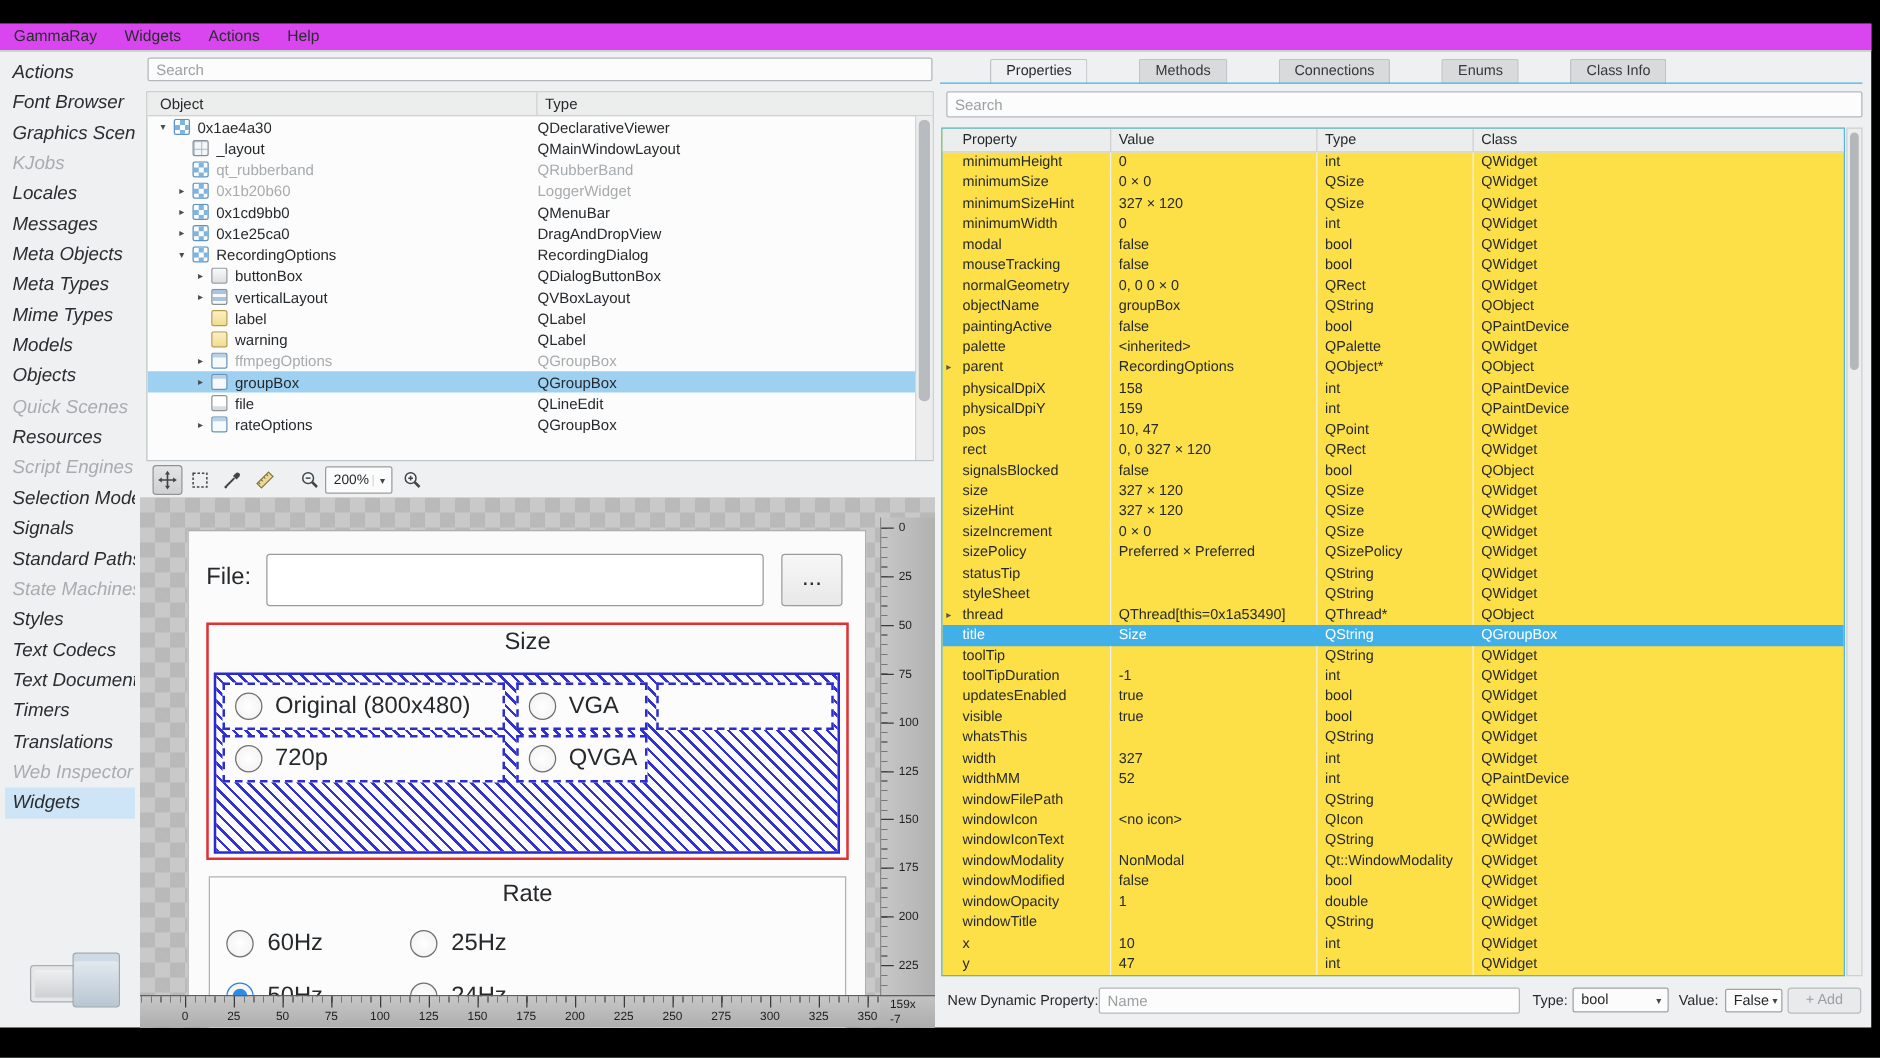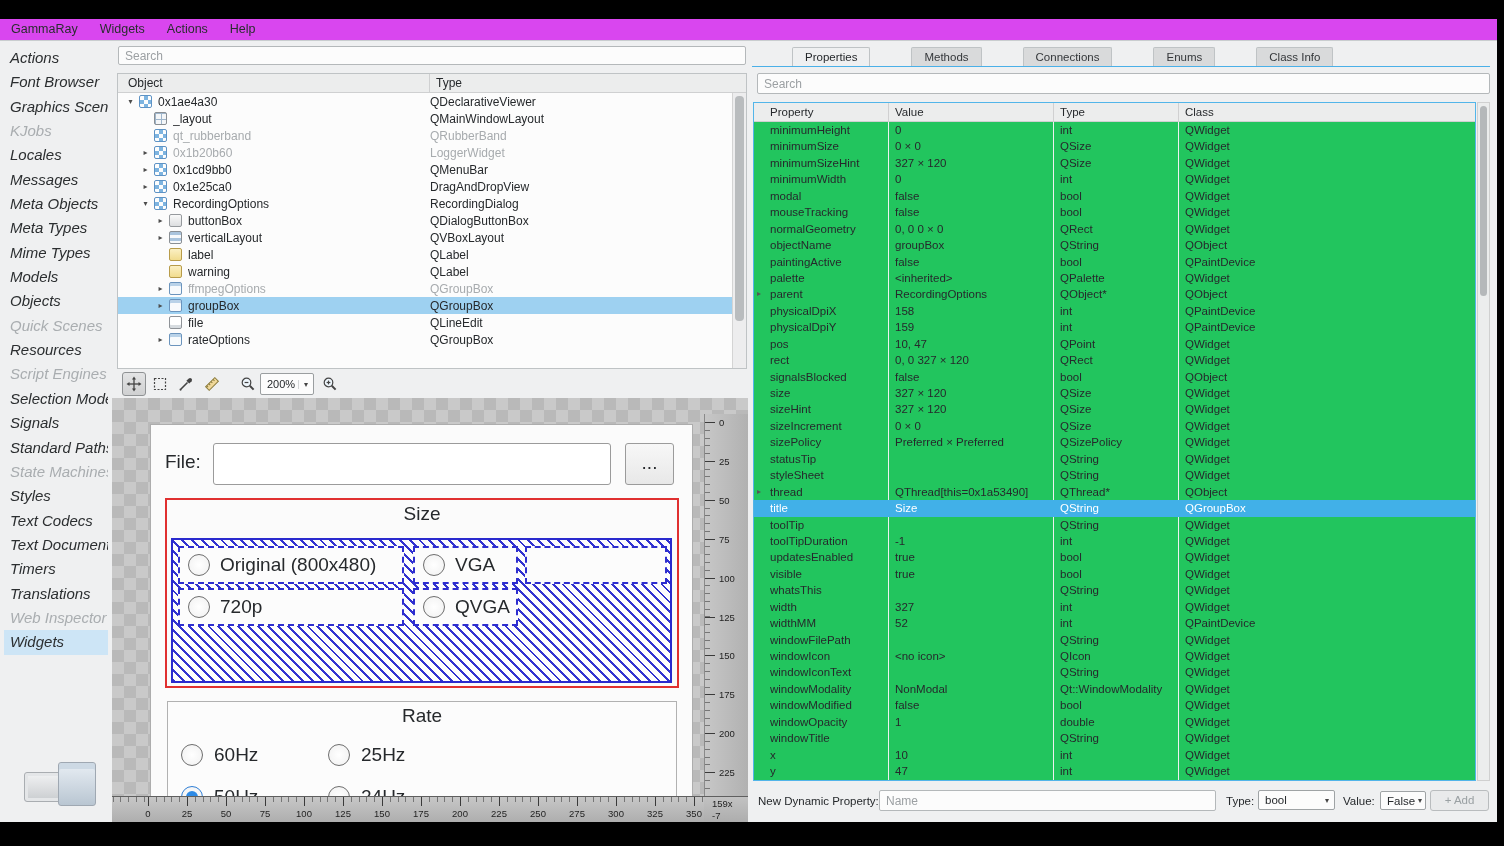--- a/index.html
+++ b/index.html
@@ -139,21 +139,21 @@
 
   
   #right-tabs { position:absolute; left:752px; top:46px; width:745px; height:21px; display:flex; align-items:flex-end; }
   #tab-underline { position:absolute; left:752px; top:66px; width:738px; height:1px; background:#4ab0e8; }
   .tab { height:20px; line-height:19px; padding:0 12px; font-size:11.5px; background:#d9dadb;
          border:1px solid #bfc3c5; border-bottom:none; border-radius:2px 2px 0 0; margin-right:1px; color:#34373a;margin-left:40px; }
   .tab.sel { background:#eff0f1; color:#26292c; }
   #right-search { position:absolute; left:757px; top:73px; width:733px; height:21px; }
 
   #prop-table { position:absolute; left:753px; top:102px; width:723px; height:679px;
-                border:1px solid #52b5e9; background:#22c55e; overflow:hidden; }
+                border:1px solid #52b5e9; background:#fde047; overflow:hidden; }
   #prop-header { display:flex; height:19px; background:#eceded; border-bottom:1px solid #cfd0d1;
                  font-size:11.5px; line-height:18px; }
   .ph { border-right:1px solid #d0d0d1; padding-left:6px; }
   .ph1 { width:135px; padding-left:16px; } .ph2 { width:165px; } .ph3 { width:125px; } .ph4 { flex:1; border-right:none; }
   .prow { display:flex; height:16.45px; font-size:11.5px; }
   .prow.sel { background:#41b0e8; color:#fff; }
   .pc { height:16.45px; line-height:16.3px; overflow:hidden; white-space:nowrap; border-right:1px solid #eef0f1; }
   .prow.sel .pc { border-right-color:transparent; }
   .pc1 { width:135px; padding-left:16px; position:relative; }
   .pc2 { width:165px; padding-left:6px; }

